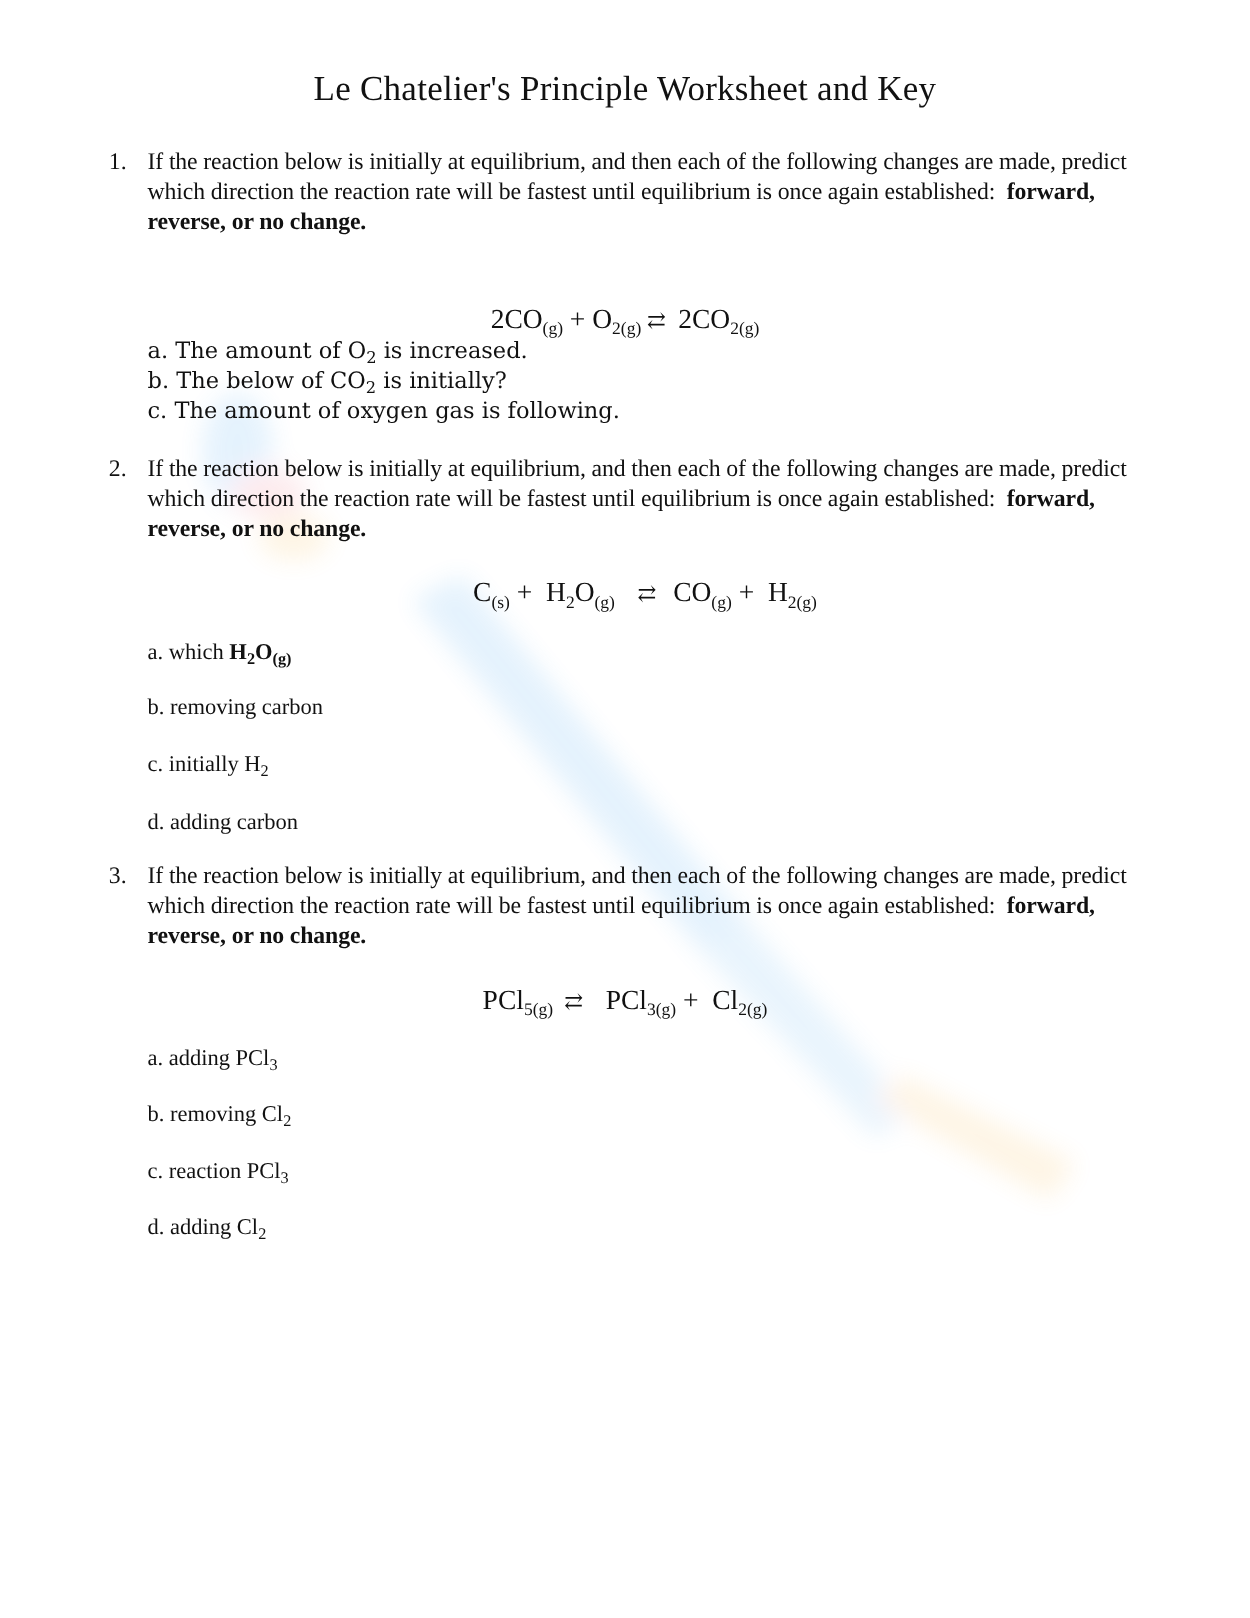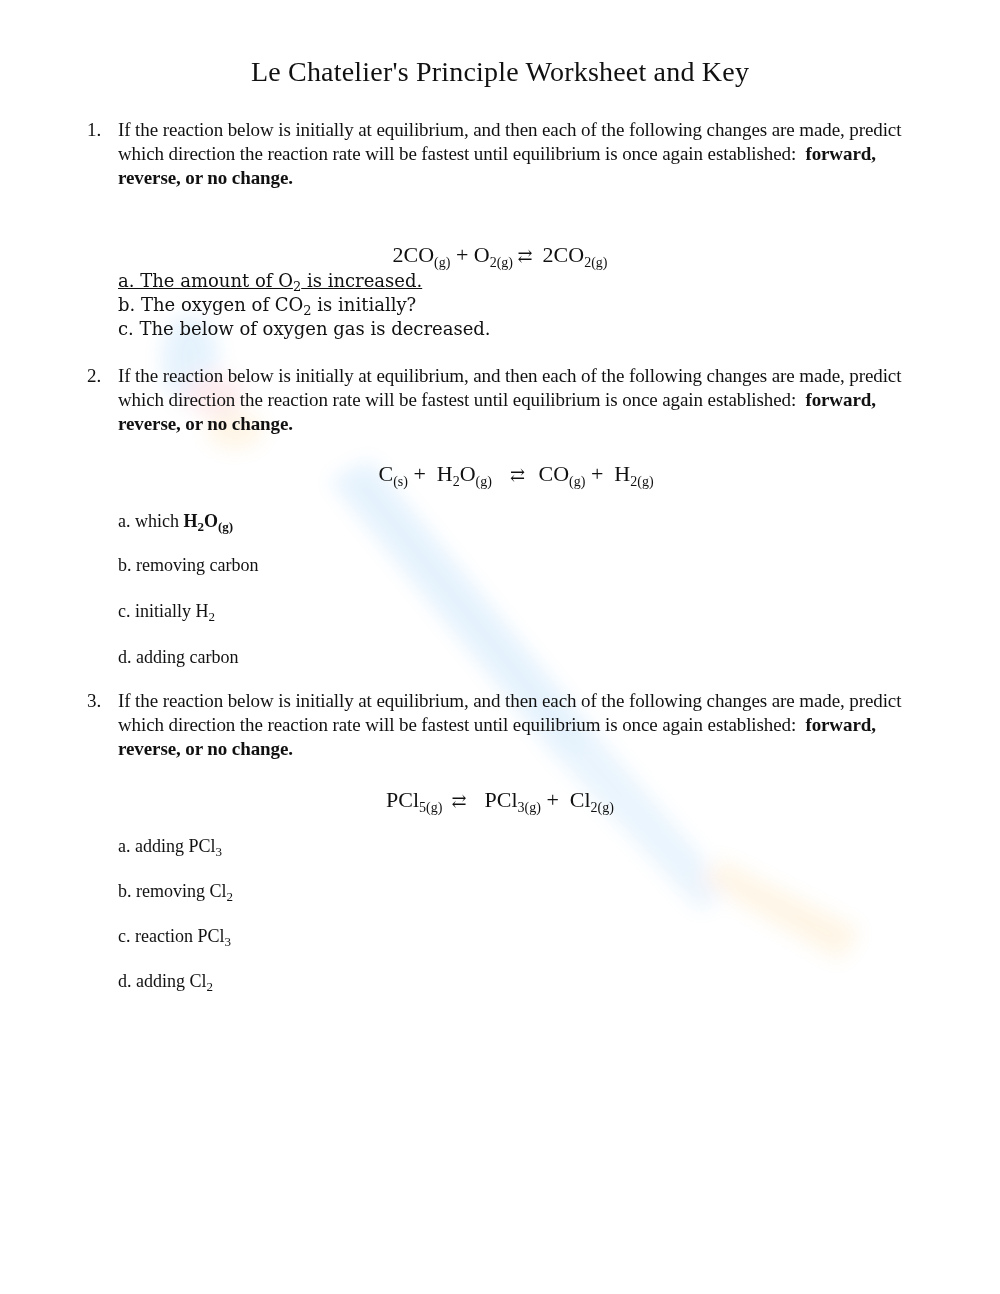--- a/index.html
+++ b/index.html
@@ -52,23 +52,23 @@
 <div class="page">
   <h1 class="title">Le Chatelier's Principle Worksheet and Key</h1>
 
   <span class="qnum" style="top:118px">1.</span>
   <div class="qtext" style="top:118px">
     <span>If the reaction below is initially at equilibrium, and then each of the following changes are made, predict which direction the reaction rate will be fastest until equilibrium is once again established:</span>&nbsp;
     <b>forward, reverse, or no change.</b>
   </div>
   <div class="eq" style="top:220px;margin-top:22px;"><span>2CO</span><sub>(g)</sub><span> + O</span><sub>2(g)</sub><span class="arrow"> ⇄ </span><span> 2CO</span><sub>2(g)</sub></div>
 
-  <div class="opt" style="top:269px; font-family:'DejaVu Serif', serif; font-size:18px;text-decoration:underline;"><span>a. The amount of O</span><sub>2</sub><span> is increased.</span></div>
-  <div class="opt" style="top:293px; font-family:'DejaVu Serif', serif; font-size:18px;"><span>b. The oxygen of CO</span><sub>2</sub><span> is initially?</span></div>
-  <div class="opt" style="top:317px; font-family:'DejaVu Serif', serif; font-size:18px;"><span>c. The below of oxygen gas is decreased.</span></div>
+  <div class="opt" style="top:269px; font-family:'DejaVu Serif', serif; font-size:18px;"><span>a. The amount of O</span><sub>2</sub><span> is increased.</span></div>
+  <div class="opt" style="top:293px; font-family:'DejaVu Serif', serif; font-size:18px;"><span>b. The below of CO</span><sub>2</sub><span> is initially?</span></div>
+  <div class="opt" style="top:317px; font-family:'DejaVu Serif', serif; font-size:18px;"><span>c. The amount of oxygen gas is following.</span></div>
 
   <span class="qnum" style="top:364px">2.</span>
   <div class="qtext" style="top:364px">
     <span>If the reaction below is initially at equilibrium, and then each of the following changes are made, predict which direction the reaction rate will be fastest until equilibrium is once again established:</span>&nbsp;
     <b>forward, reverse, or no change.</b>
   </div>
   <div class="eq" style="top:461px;margin-left:16px;"><span>C</span><sub>(s)</sub><span> +  H</span><sub>2</sub><span>O</span><sub>(g)</sub><span class="arrow">    ⇄   </span><span>CO</span><sub>(g)</sub><span> +  H</span><sub>2(g)</sub></div>
 
   <div class="opt tnr" style="top:509px"><span>a. which </span><b><span>H</span><sub>2</sub><span>O</span><sub>(g)</sub></b></div>
   <div class="opt tnr" style="top:553px"><span>b. removing carbon</span></div>

